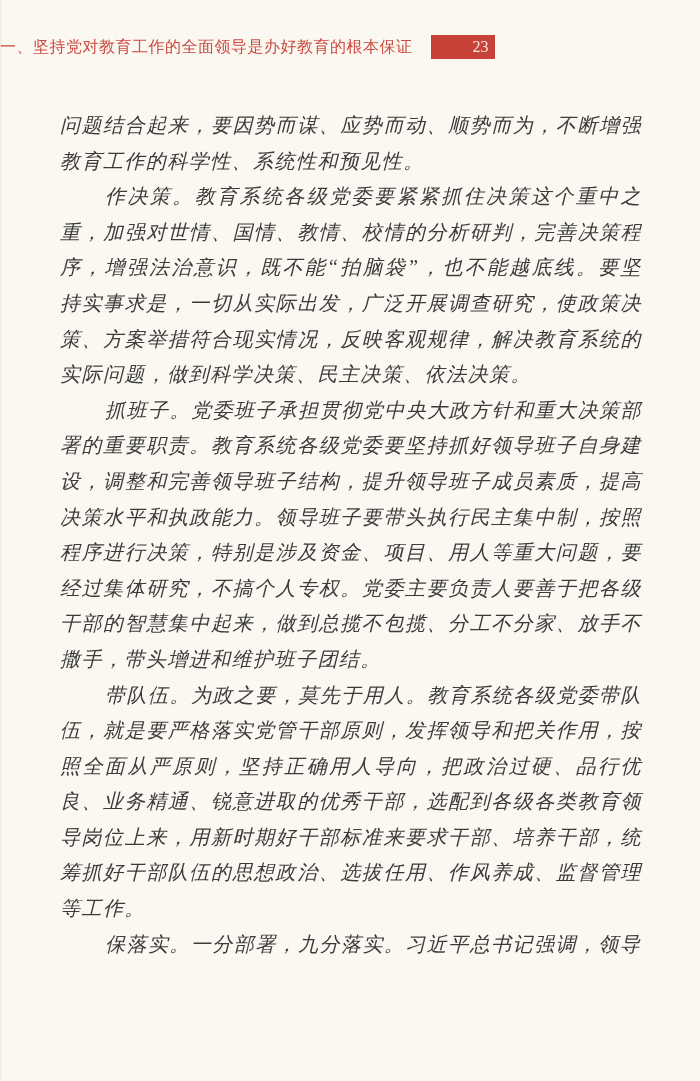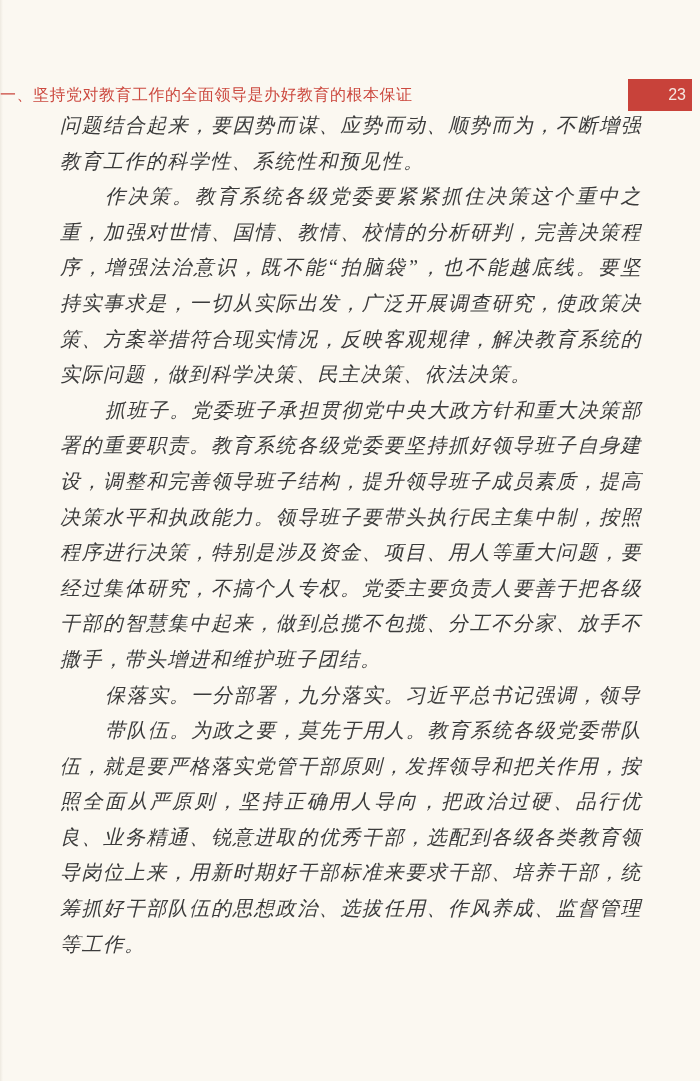--- a/index.html
+++ b/index.html
@@ -36,34 +36,33 @@
     letter-spacing: 2.5px;
   }
   .header {
     position: absolute;
     top: 34px;
     left: 0;
     right: 8px;
     height: 26px;
     display: flex;
     align-items: center;
-    justify-content: space-between;
-    font-family: Liberation Sans, sans-serif;
-    margin-top: 48px;
+    justify-content: flex-start;
+    font-family: Liberation Serif, serif;
   }
   .header-title {
     color: #cc4a40;
     font-size: 16px;
     letter-spacing: 0.5px;
     margin-right: 18px;
     white-space: nowrap;
   }
   .page-number-box {
     width: 58px;
-    height: 32px;
+    height: 24px;
     background: #c8423a;
     color: #f6e6e0;
     font-size: 16px;
     display: flex;
     align-items: center;
     justify-content: flex-end;
     padding-right: 6px;
     box-sizing: content-box;
   }
   .body-text {
@@ -93,17 +92,17 @@
 
   <div class="header">
     <div class="header-title">一、坚持党对教育工作的全面领导是办好教育的根本保证</div>
     <div class="page-number-box">23</div>
   </div>
 
   <div class="body-text">
       <p>问题结合起来，要因势而谋、应势而动、顺势而为，不断增强教育工作的科学性、系统性和预见性。</p>
       <p class="indent">作决策。教育系统各级党委要紧紧抓住决策这个重中之重，加强对世情、国情、教情、校情的分析研判，完善决策程序，增强法治意识，既不能“拍脑袋”，也不能越底线。要坚持实事求是，一切从实际出发，广泛开展调查研究，使政策决策、方案举措符合现实情况，反映客观规律，解决教育系统的实际问题，做到科学决策、民主决策、依法决策。</p>
       <p class="indent">抓班子。党委班子承担贯彻党中央大政方针和重大决策部署的重要职责。教育系统各级党委要坚持抓好领导班子自身建设，调整和完善领导班子结构，提升领导班子成员素质，提高决策水平和执政能力。领导班子要带头执行民主集中制，按照程序进行决策，特别是涉及资金、项目、用人等重大问题，要经过集体研究，不搞个人专权。党委主要负责人要善于把各级干部的智慧集中起来，做到总揽不包揽、分工不分家、放手不撒手，带头增进和维护班子团结。</p>
+      <p class="indent">带队伍。为政之要，莫先于用人。教育系统各级党委带队伍，就是要严格落实党管干部原则，发挥领导和把关作用，按照全面从严原则，坚持正确用人导向，把政治过硬、品行优良、业务精通、锐意进取的优秀干部，选配到各级各类教育领导岗位上来，用新时期好干部标准来要求干部、培养干部，统筹抓好干部队伍的思想政治、选拔任用、作风养成、监督管理等工作。</p>
       <p class="indent">保落实。一分部署，九分落实。习近平总书记强调，领导</p>
-      <p class="indent">带队伍。为政之要，莫先于用人。教育系统各级党委带队伍，就是要严格落实党管干部原则，发挥领导和把关作用，按照全面从严原则，坚持正确用人导向，把政治过硬、品行优良、业务精通、锐意进取的优秀干部，选配到各级各类教育领导岗位上来，用新时期好干部标准来要求干部、培养干部，统筹抓好干部队伍的思想政治、选拔任用、作风养成、监督管理等工作。</p>
     </div>
 
 </div>
 
 </body></html>

